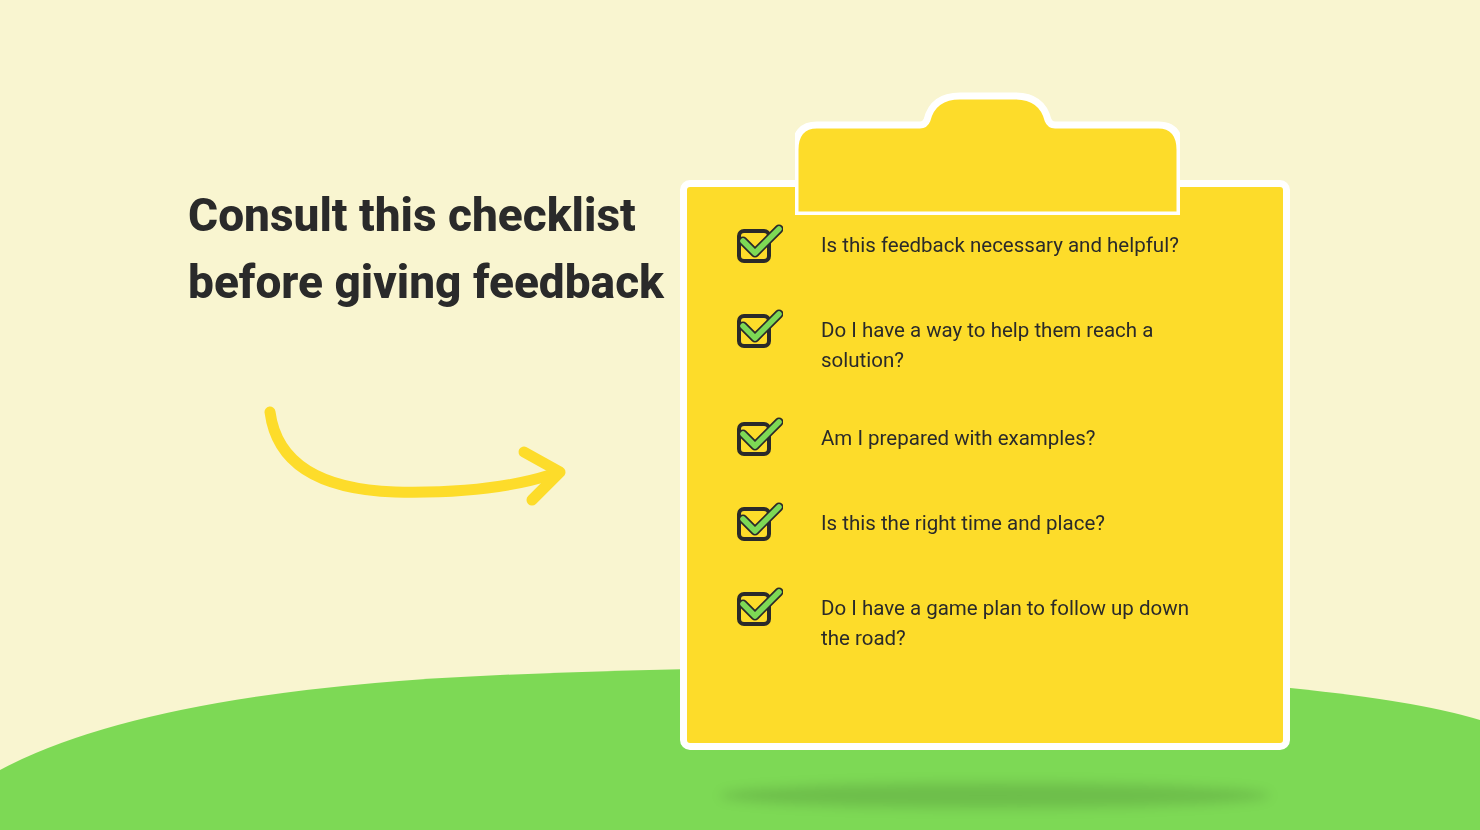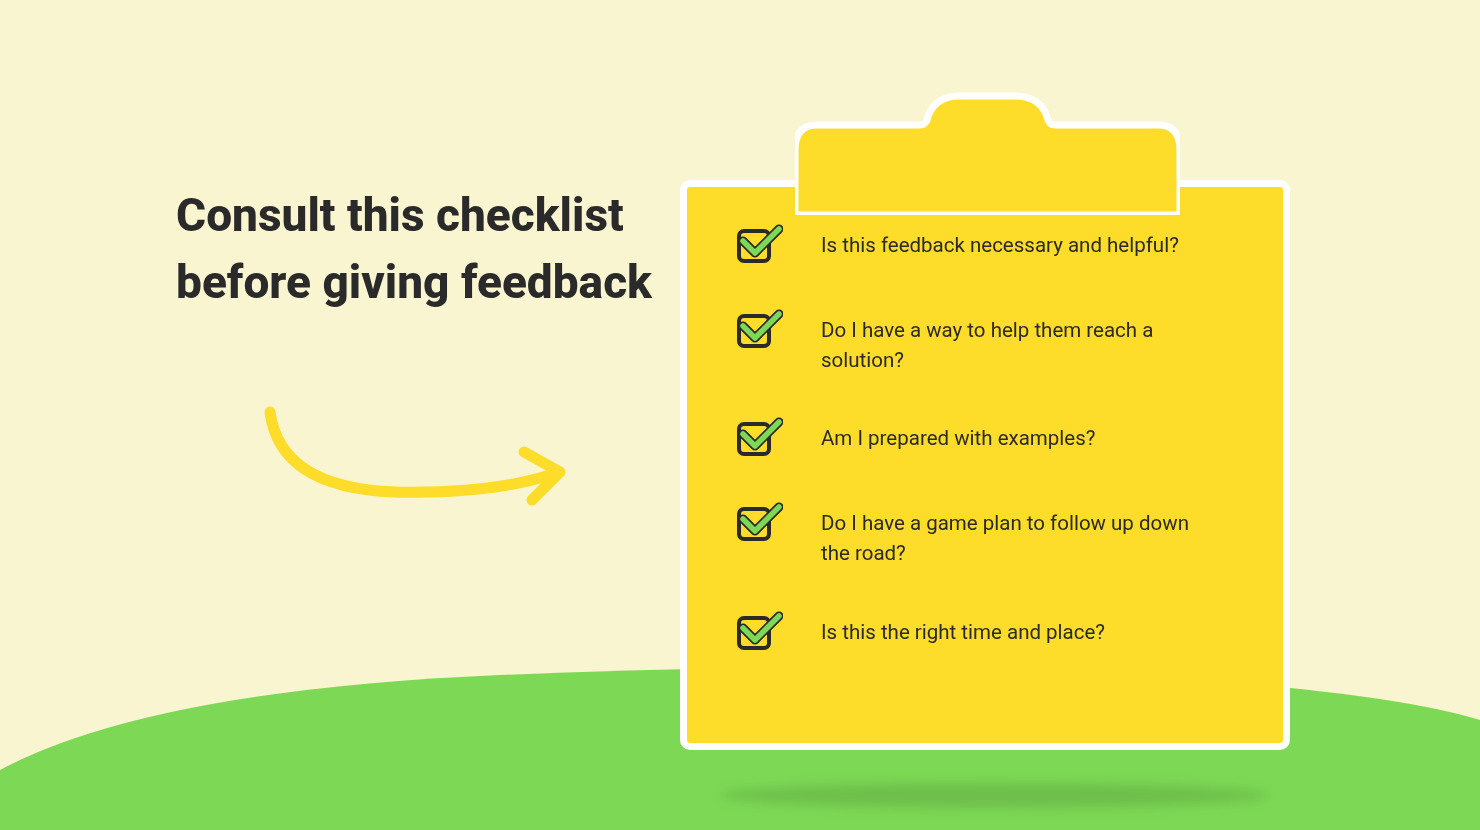--- a/index.html
+++ b/index.html
@@ -22,21 +22,21 @@
       bottom: 0;
       left: 0;
       width: 100%;
       height: 180px;
       pointer-events: none;
     }
     
     .heading {
       position: absolute;
       top: 182px;
-      left: 176px;
+      left: 188px;
       font-size: 46px;
       font-weight: 800;
       color: #2a2a2a;
       line-height: 1.45;
       max-width: 520px;
     }
     
     .arrow-container {
       position: absolute;
       top: 400px;
@@ -185,28 +185,28 @@
     </div>
 
     <div class="checklist-item">
       <div class="check-icon">
         <svg width="48" height="48" viewBox="0 0 48 48">
           <rect x="4" y="12" width="30" height="30" rx="5" fill="#fddc2a" stroke="#2a2a2a" stroke-width="4"></rect>
           <path d="M 8,22 L 20,34 L 44,10" stroke="#2a2a2a" stroke-width="9" fill="none" stroke-linecap="round" stroke-linejoin="round"></path>
           <path d="M 8,22 L 20,34 L 44,10" stroke="#7dd955" stroke-width="5.5" fill="none" stroke-linecap="round" stroke-linejoin="round"></path>
         </svg>
       </div>
+      <div class="check-text">Is this the right time and place?</div>
+    </div>
+
+    <div class="checklist-item">
+      <div class="check-icon">
+        <svg width="48" height="48" viewBox="0 0 48 48">
+          <rect x="4" y="12" width="30" height="30" rx="5" fill="#fddc2a" stroke="#2a2a2a" stroke-width="4"></rect>
+          <path d="M 8,22 L 20,34 L 44,10" stroke="#2a2a2a" stroke-width="9" fill="none" stroke-linecap="round" stroke-linejoin="round"></path>
+          <path d="M 8,22 L 20,34 L 44,10" stroke="#7dd955" stroke-width="5.5" fill="none" stroke-linecap="round" stroke-linejoin="round"></path>
+        </svg>
+      </div>
       <div class="check-text">Do I have a game plan to follow up down the road?</div>
-    </div>
-
-    <div class="checklist-item">
-      <div class="check-icon">
-        <svg width="48" height="48" viewBox="0 0 48 48">
-          <rect x="4" y="12" width="30" height="30" rx="5" fill="#fddc2a" stroke="#2a2a2a" stroke-width="4"></rect>
-          <path d="M 8,22 L 20,34 L 44,10" stroke="#2a2a2a" stroke-width="9" fill="none" stroke-linecap="round" stroke-linejoin="round"></path>
-          <path d="M 8,22 L 20,34 L 44,10" stroke="#7dd955" stroke-width="5.5" fill="none" stroke-linecap="round" stroke-linejoin="round"></path>
-        </svg>
-      </div>
-      <div class="check-text">Is this the right time and place?</div>
     </div>
 
   </div>
 </div>
 
 </body></html>

